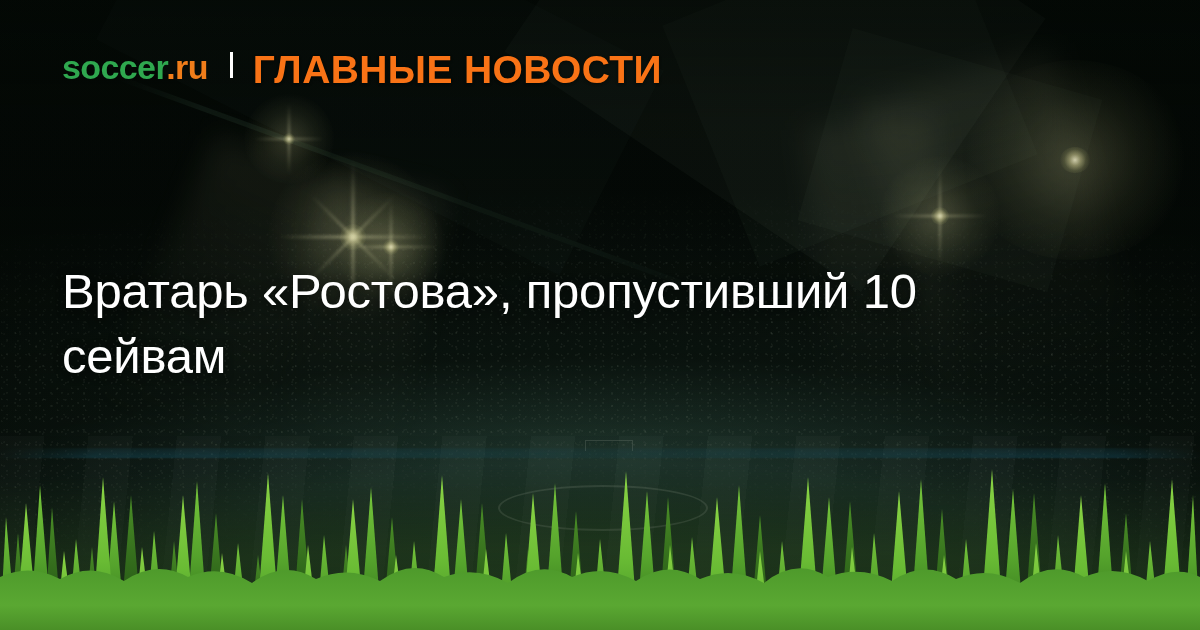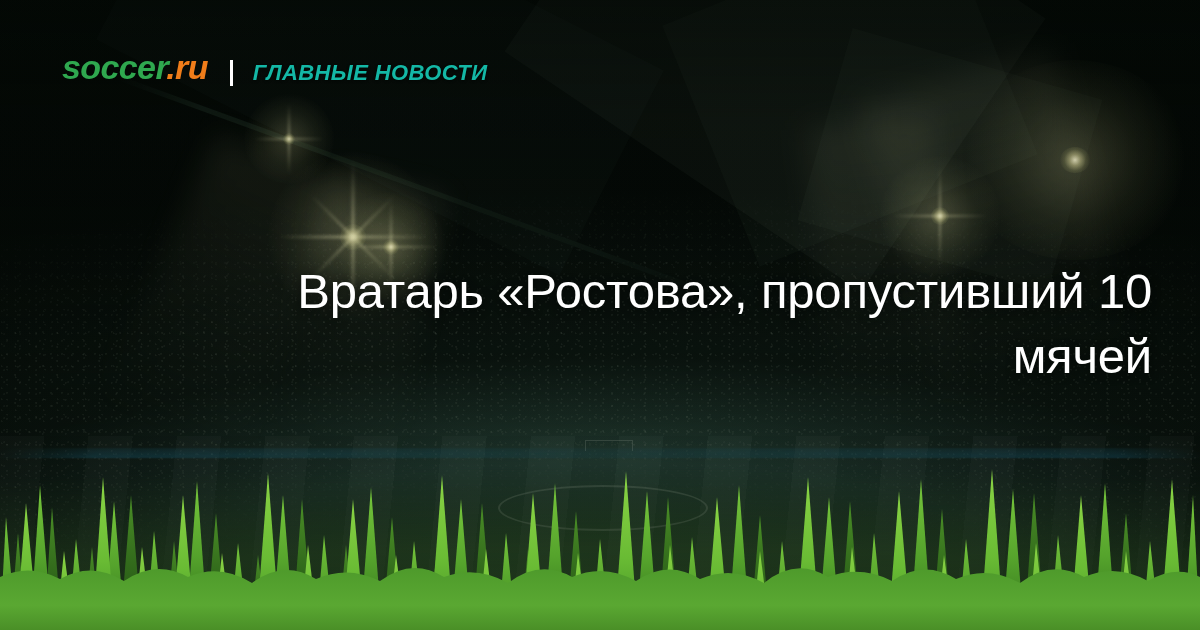--- a/index.html
+++ b/index.html
@@ -193,24 +193,23 @@
     background:
       linear-gradient(180deg, rgba(4,10,6,0.46) 0%, rgba(5,11,7,0.18) 18%, rgba(5,11,7,0.10) 40%, rgba(4,9,5,0.30) 72%, rgba(3,7,4,0.55) 100%);
   }
 
   
   .header {
     position: absolute;
     left: 62px;
     top: 50px;
     display: flex;
-    align-items: flex-end;
+    align-items: flex-start;
     gap: 0;
     z-index: 30;
-    font-style: italic;
   }
   .logo {
     font-size: 34px;
     font-weight: bold;
     letter-spacing: -0.6px;
     line-height: 1;
     white-space: nowrap;
   }
   .logo .word-soccer { color: #2fa84f; }
   .logo .word-ru { color: #f07d1a; }
@@ -220,22 +219,22 @@
     width: 3px;
     height: 26px;
     background: #ffffff;
     margin: 0 20px 0 22px;
     position: relative;
     top: 2px;
     flex: 0 0 auto;
   }
 
   .section-label {
-    color: #14b8a6;
-    font-size: 22px;
+    color: #f97316;
+    font-size: 39px;
     font-weight: bold;
     letter-spacing: 0.4px;
     line-height: 1;
     white-space: nowrap;
     text-shadow: 0 1px 3px rgba(0,0,0,0.45);
   }
 
   
   .headline {
     position: absolute;
@@ -243,21 +242,21 @@
     top: 226px;
     width: 1090px;
     z-index: 30;
     color: #ffffff;
     font-size: 49px;
     font-weight: normal;
     line-height: 65px;
     letter-spacing: -0.2px;
     text-shadow: 0 2px 10px rgba(0,0,0,0.55);
   }
-  .headline .ln { display: block; white-space: nowrap; text-align: right; }
+  .headline .ln { display: block; white-space: nowrap; }
 
   
   .grass {
     position: absolute;
     left: 0;
     bottom: 0;
     width: 1200px;
     height: 175px;
     z-index: 20;
     pointer-events: none;
@@ -455,16 +454,16 @@
   </svg>
 
   <div class="header">
     <span class="logo"><span class="word-soccer">soccer</span><span class="word-ru">.ru</span></span>
     <span class="divider"></span>
     <span class="section-label">ГЛАВНЫЕ НОВОСТИ</span>
   </div>
 
   <h1 class="headline">
     <span class="ln">Вратарь «Ростова», пропустивший 10</span>
-    <span class="ln">мячей</span>
+    <span class="ln">сейвам</span>
   </h1>
 
 </div>
 
 </body></html>

